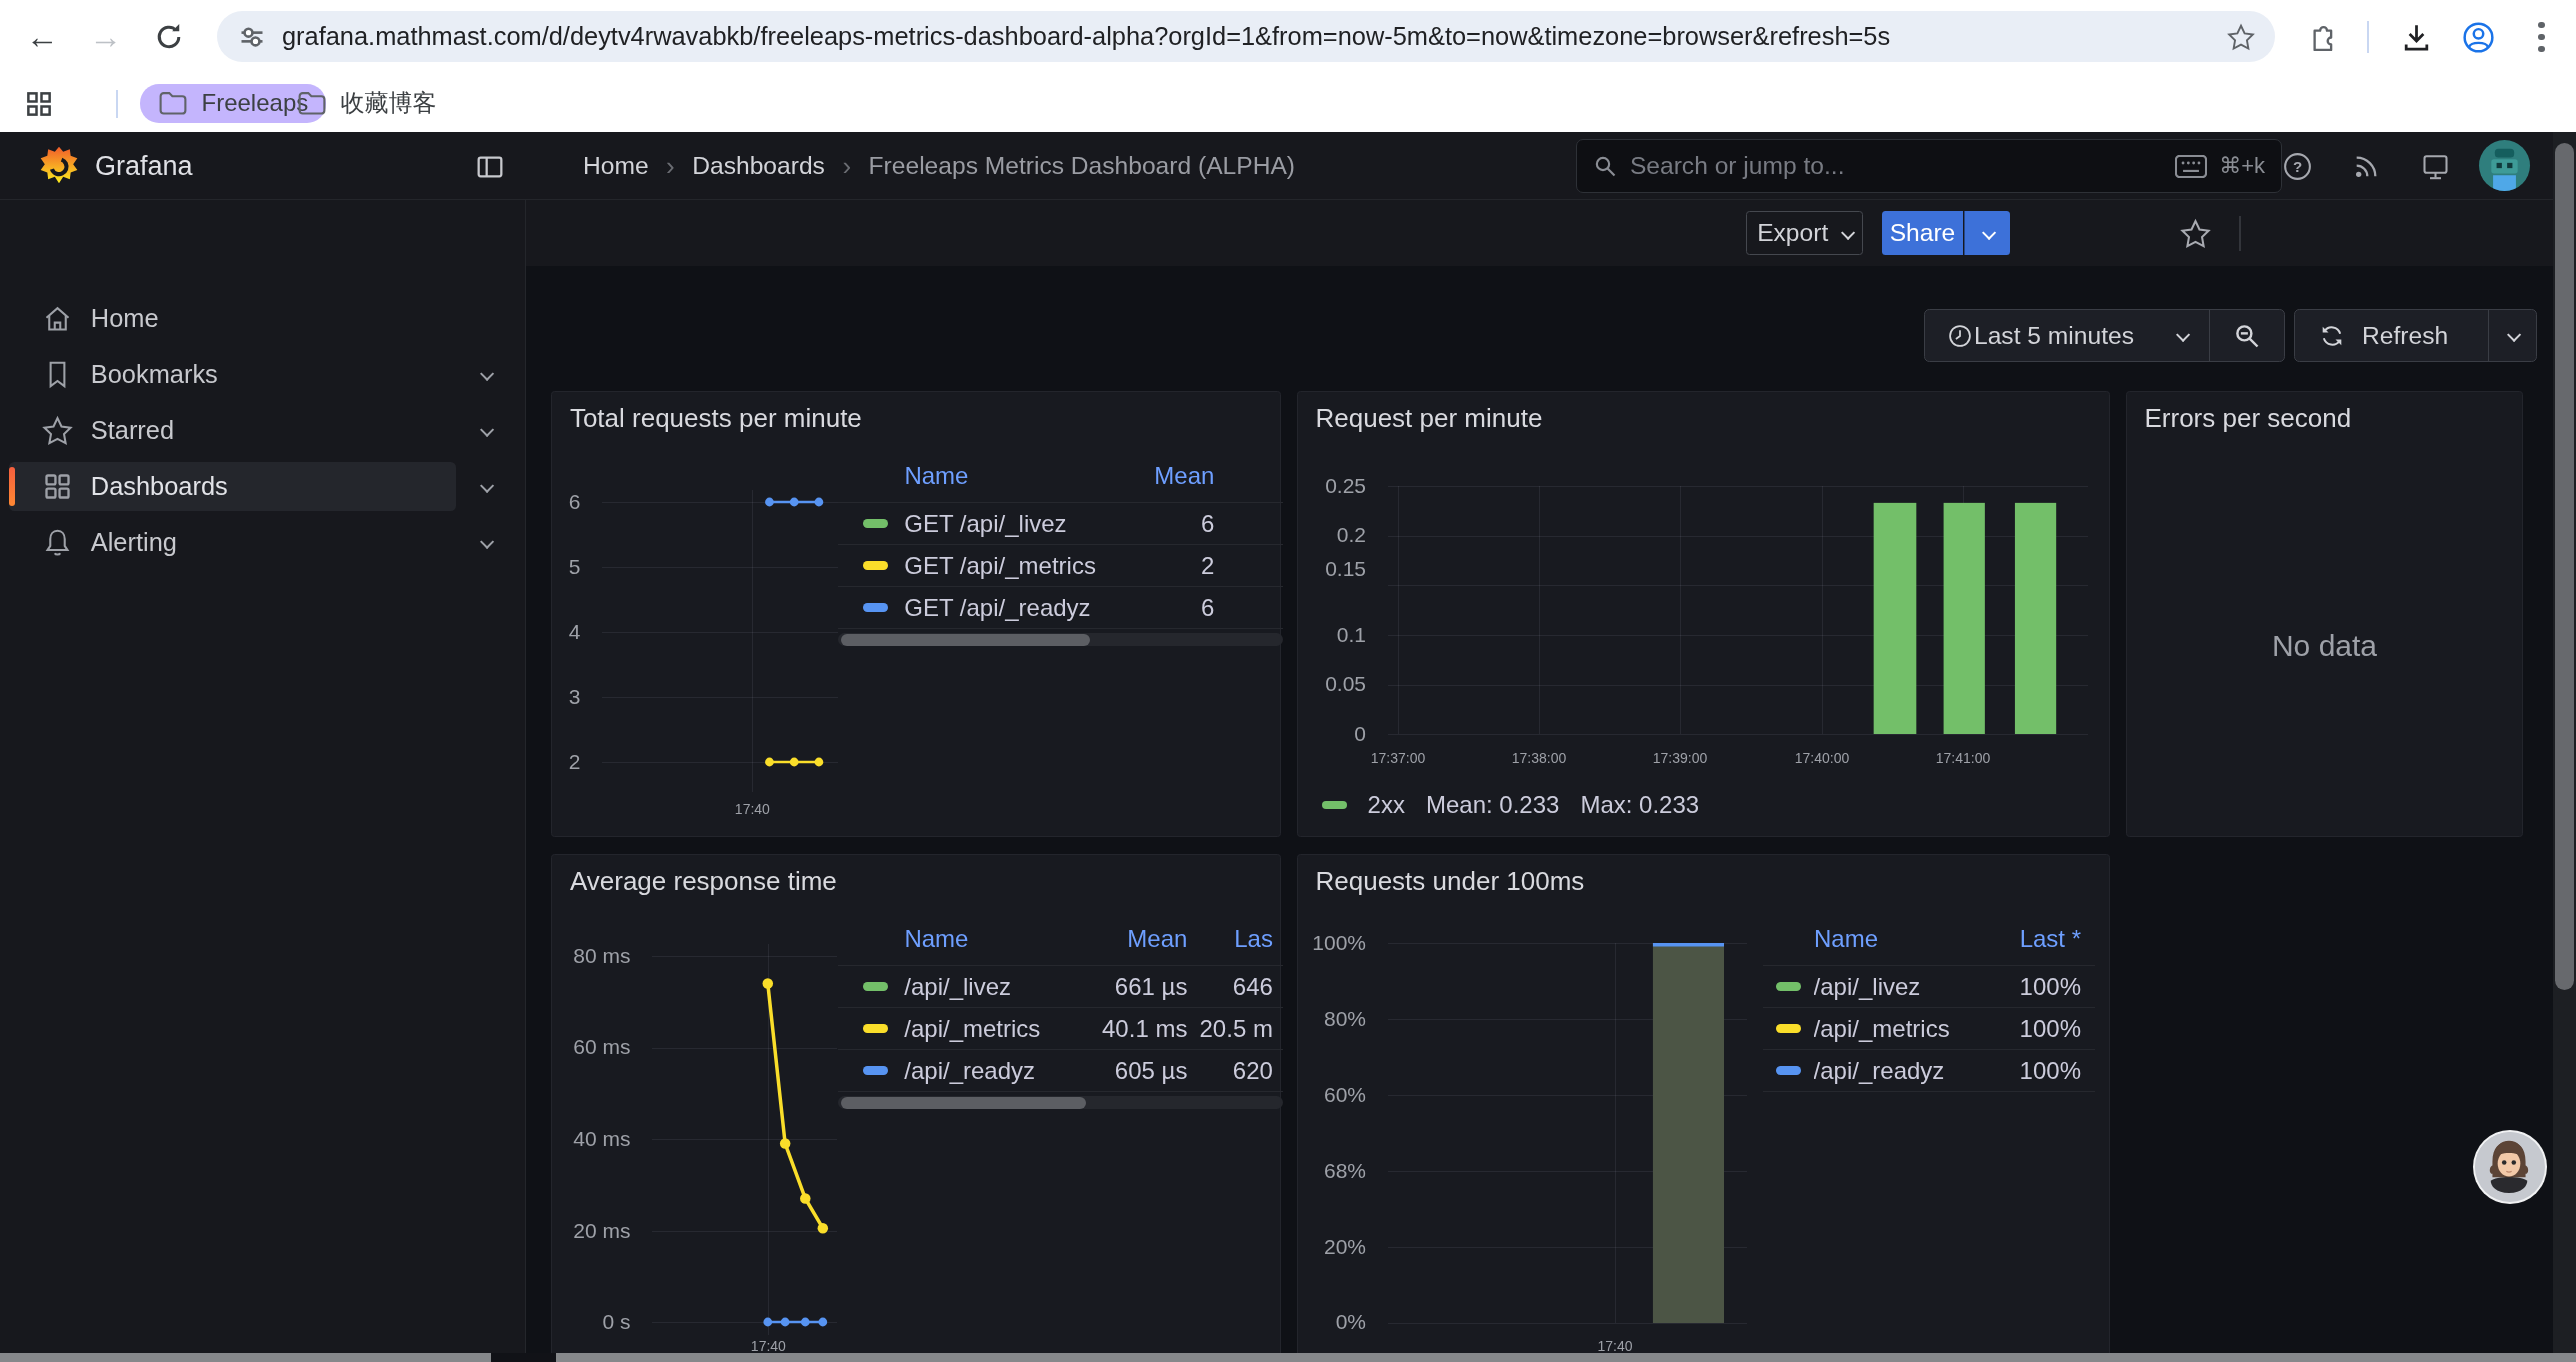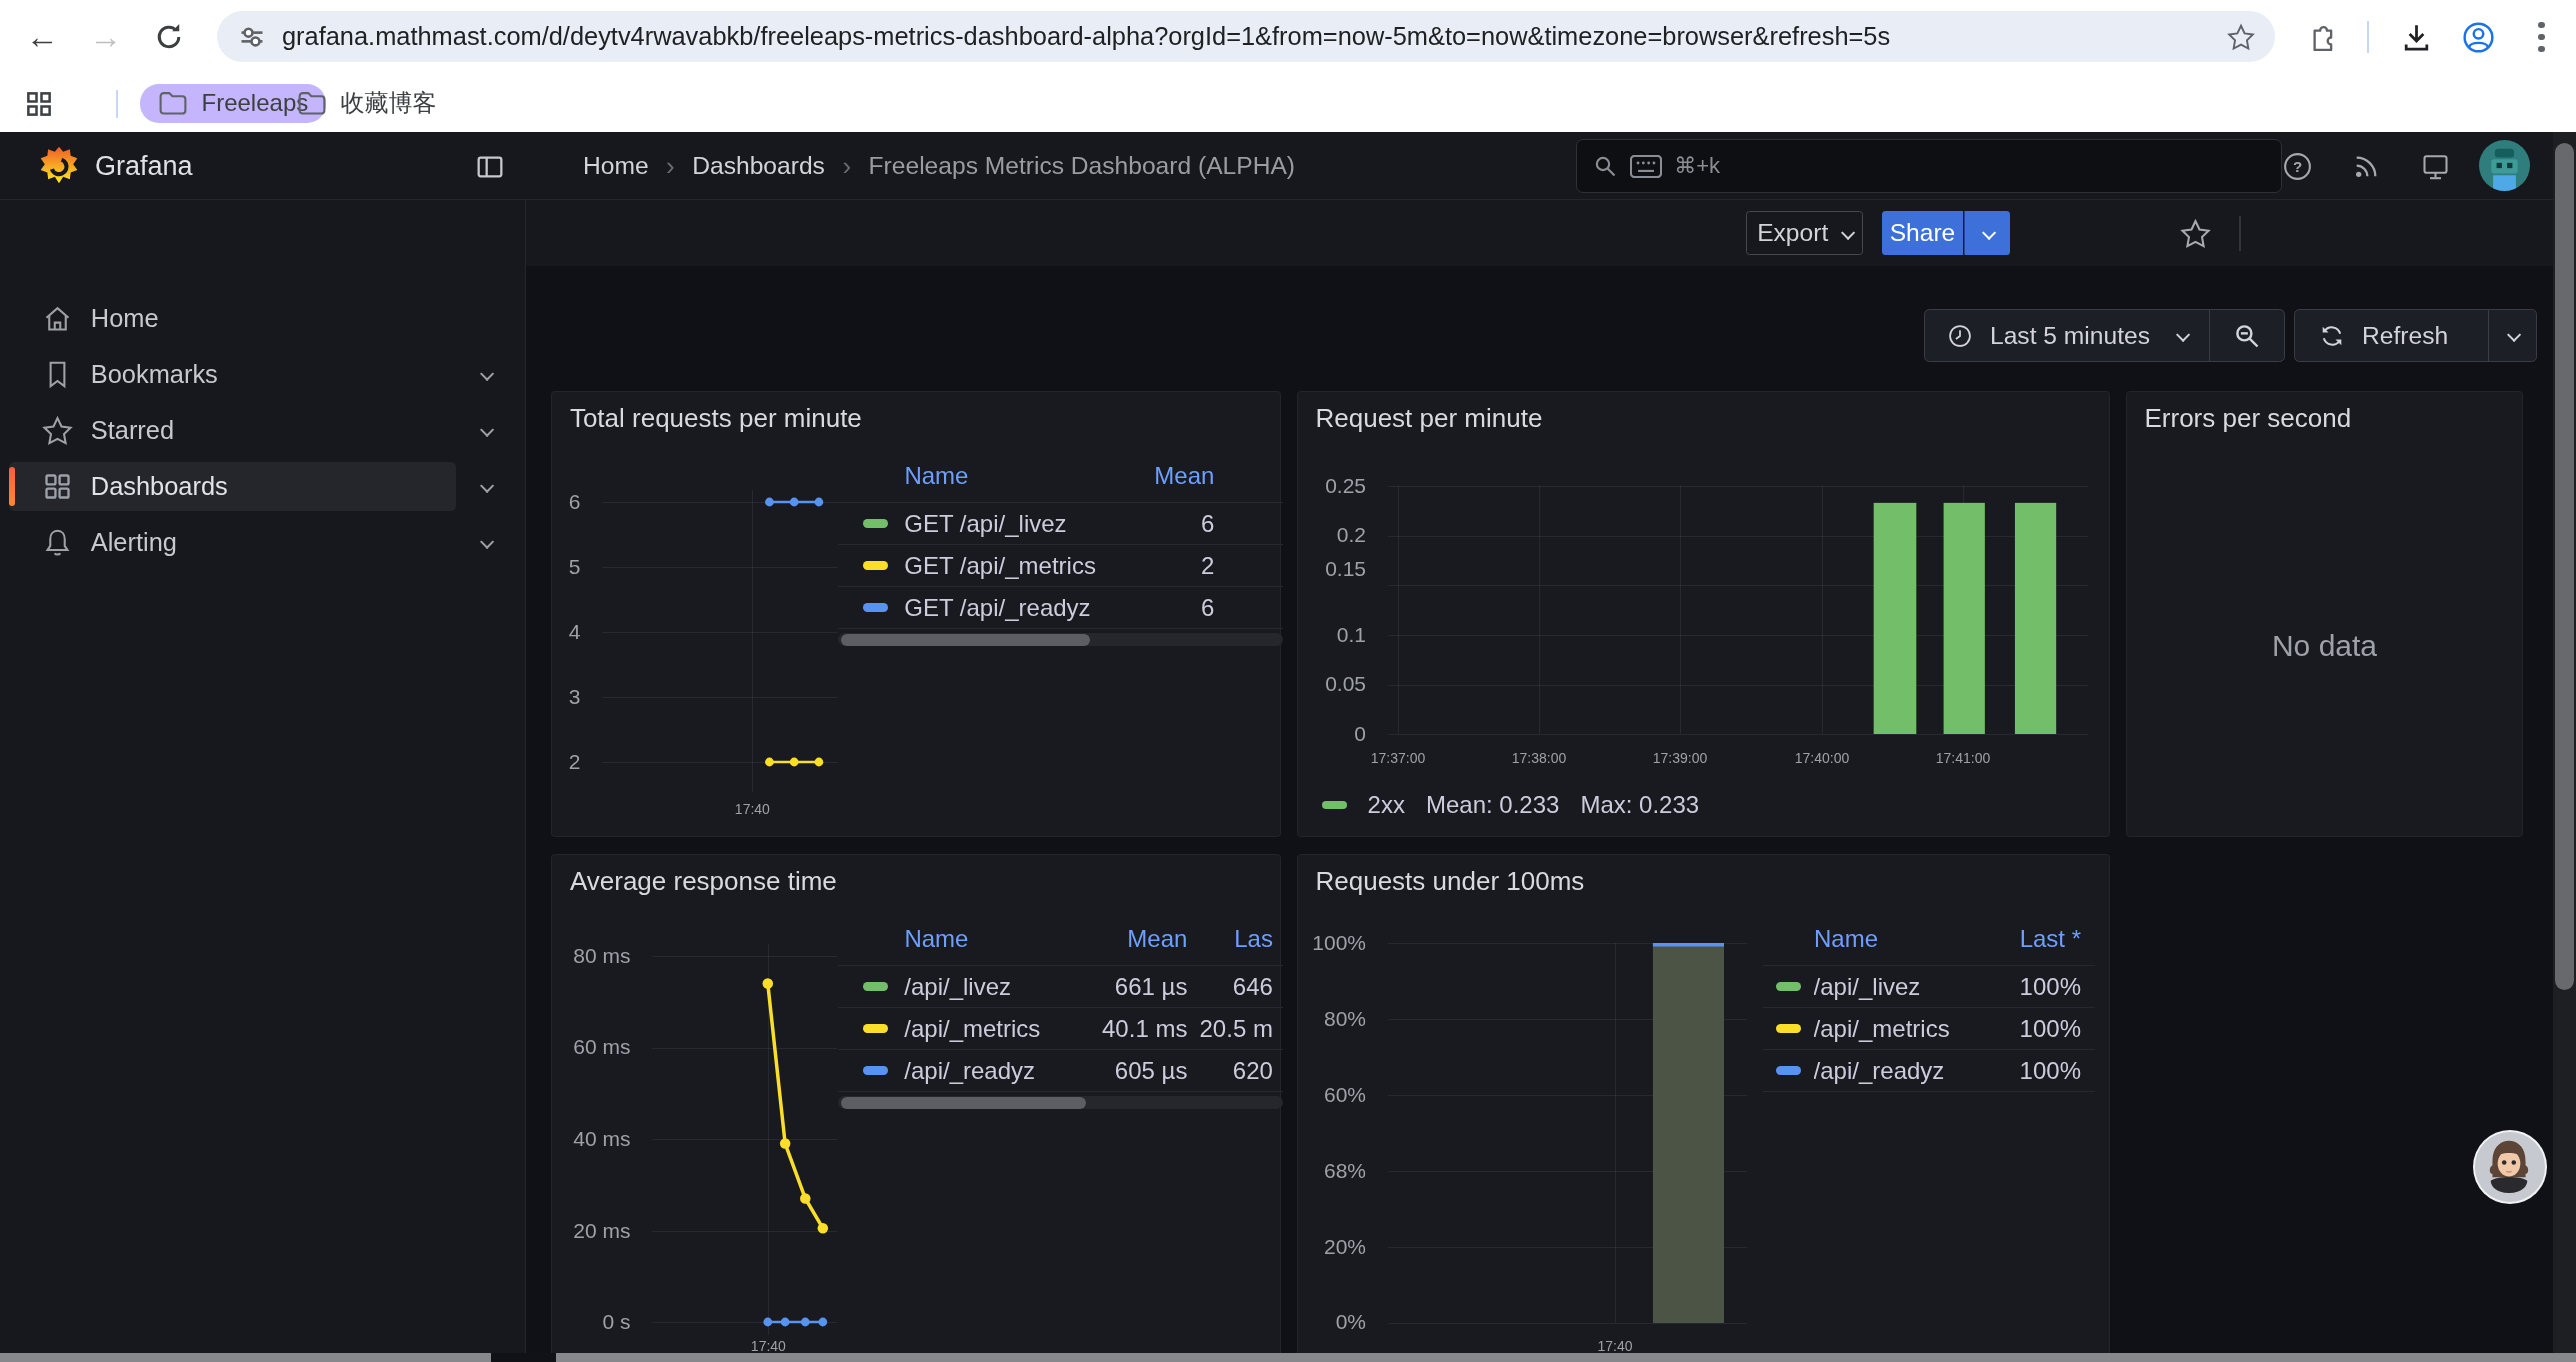--- a/index.html
+++ b/index.html
@@ -228,20 +228,21 @@
         <span class="crumb current">Freeleaps Metrics Dashboard (ALPHA)</span>
       </div>
 
       <div id="g-search">
         <svg width="24.6" height="24.6" viewBox="0 0 32 32">
             <g fill="none" stroke="#8A8D94" stroke-width="2.8">
               <circle cx="13" cy="13" r="8"></circle>
               <line x1="19" y1="19" x2="28" y2="28"></line>
             </g>
           </svg>
+        <span class="placeholder">Search or jump to...</span>
         <svg width="32" height="23" viewBox="0 0 36 26">
             <rect x="1" y="1" width="34" height="24" rx="4" fill="none" stroke="#8A8D94" stroke-width="2.4"></rect>
             <line x1="9" y1="18" x2="27" y2="18" stroke="#8A8D94" stroke-width="2.4"></line>
             <circle cx="9" cy="9" r="1.6" fill="#8A8D94"></circle>
             <circle cx="15" cy="9" r="1.6" fill="#8A8D94"></circle>
             <circle cx="21" cy="9" r="1.6" fill="#8A8D94"></circle>
             <circle cx="27" cy="9" r="1.6" fill="#8A8D94"></circle>
           </svg>
         <span class="shortcut">⌘+k</span>
       </div>
@@ -360,21 +361,21 @@
 
     <div id="g-content">
 
       <div class="time-group">
         <svg style="margin-left:21px" width="28" height="28" viewBox="0 0 48 48">
             <g fill="none" stroke="#D3D4D9" stroke-width="3">
               <circle cx="24" cy="24" r="17"></circle>
               <path d="M24 14 V24 L17 29"></path>
             </g>
           </svg>
-        <span style="margin-left:16px; flex:1">Last 5 minutes</span>
+        <span style="margin-left:0; flex:1">Last 5 minutes</span>
         <i class="chev" style="margin-right:23px"></i>
         <div class="grp-div"></div>
         <div style="width:74px; display:flex; justify-content:center">
           <svg width="28" height="28" viewBox="0 0 32 32">
               <g fill="none" stroke="#D3D4D9" stroke-width="2.8">
                 <circle cx="13" cy="13" r="8"></circle>
                 <line x1="19" y1="19" x2="28" y2="28"></line>
                 <line x1="9" y1="13" x2="17" y2="13"></line>
               </g>
             </svg>

